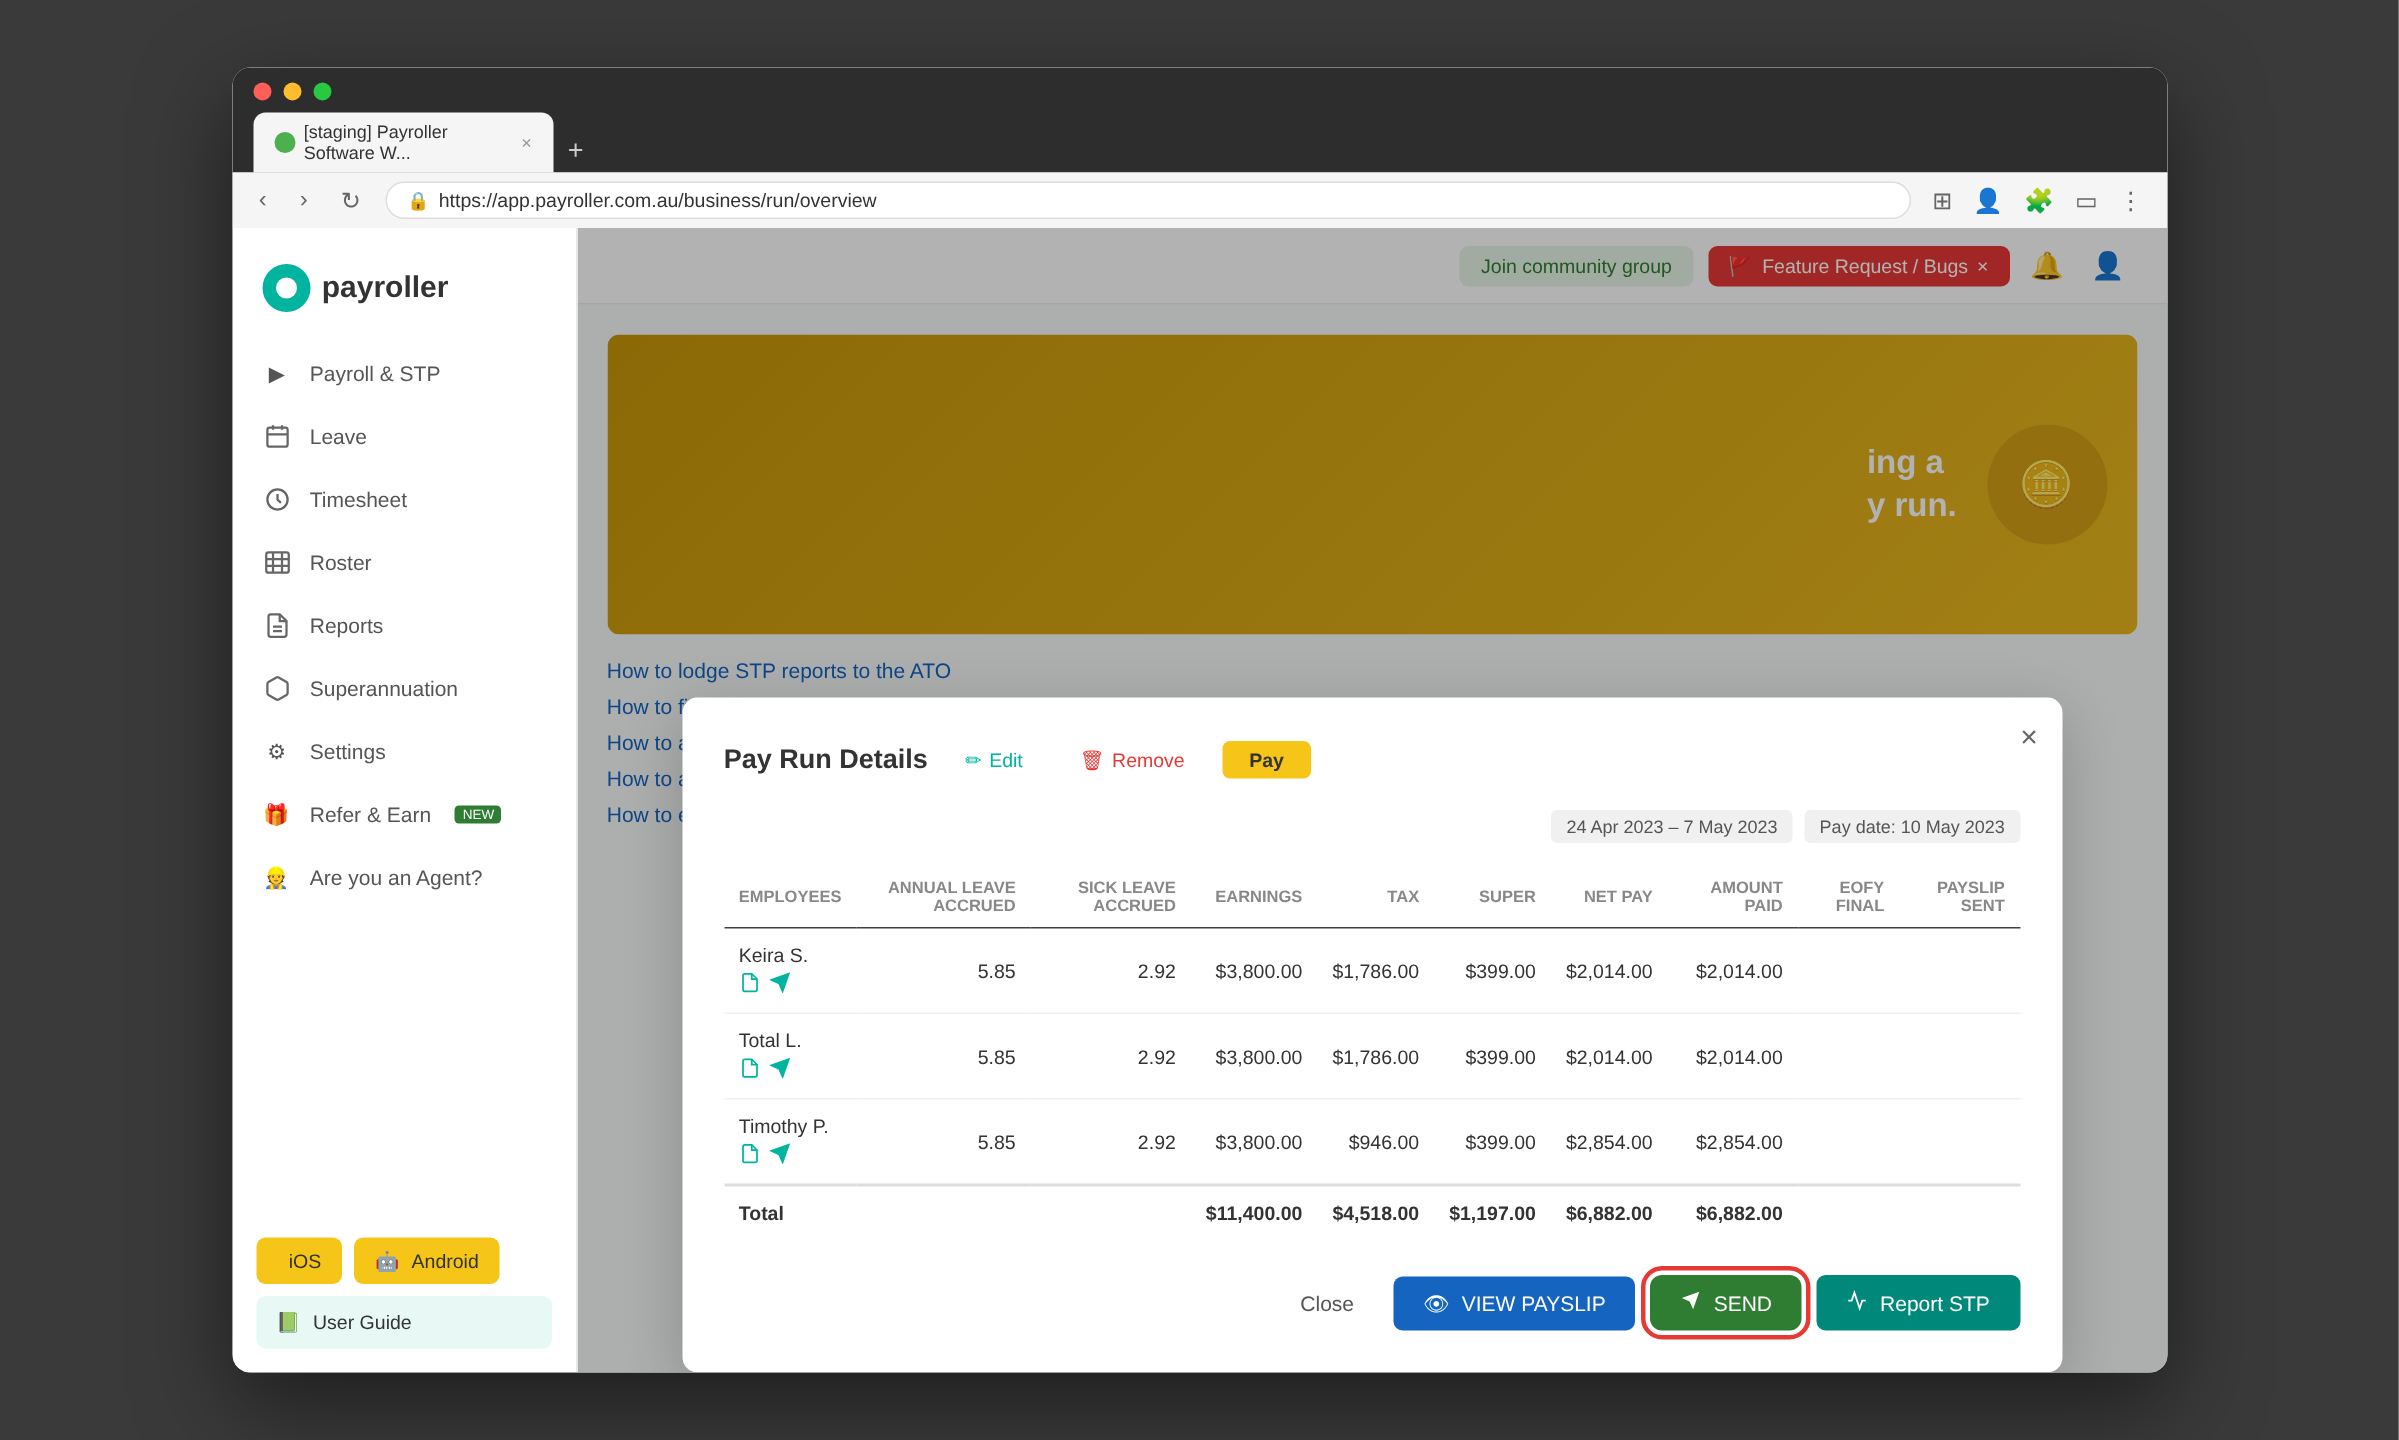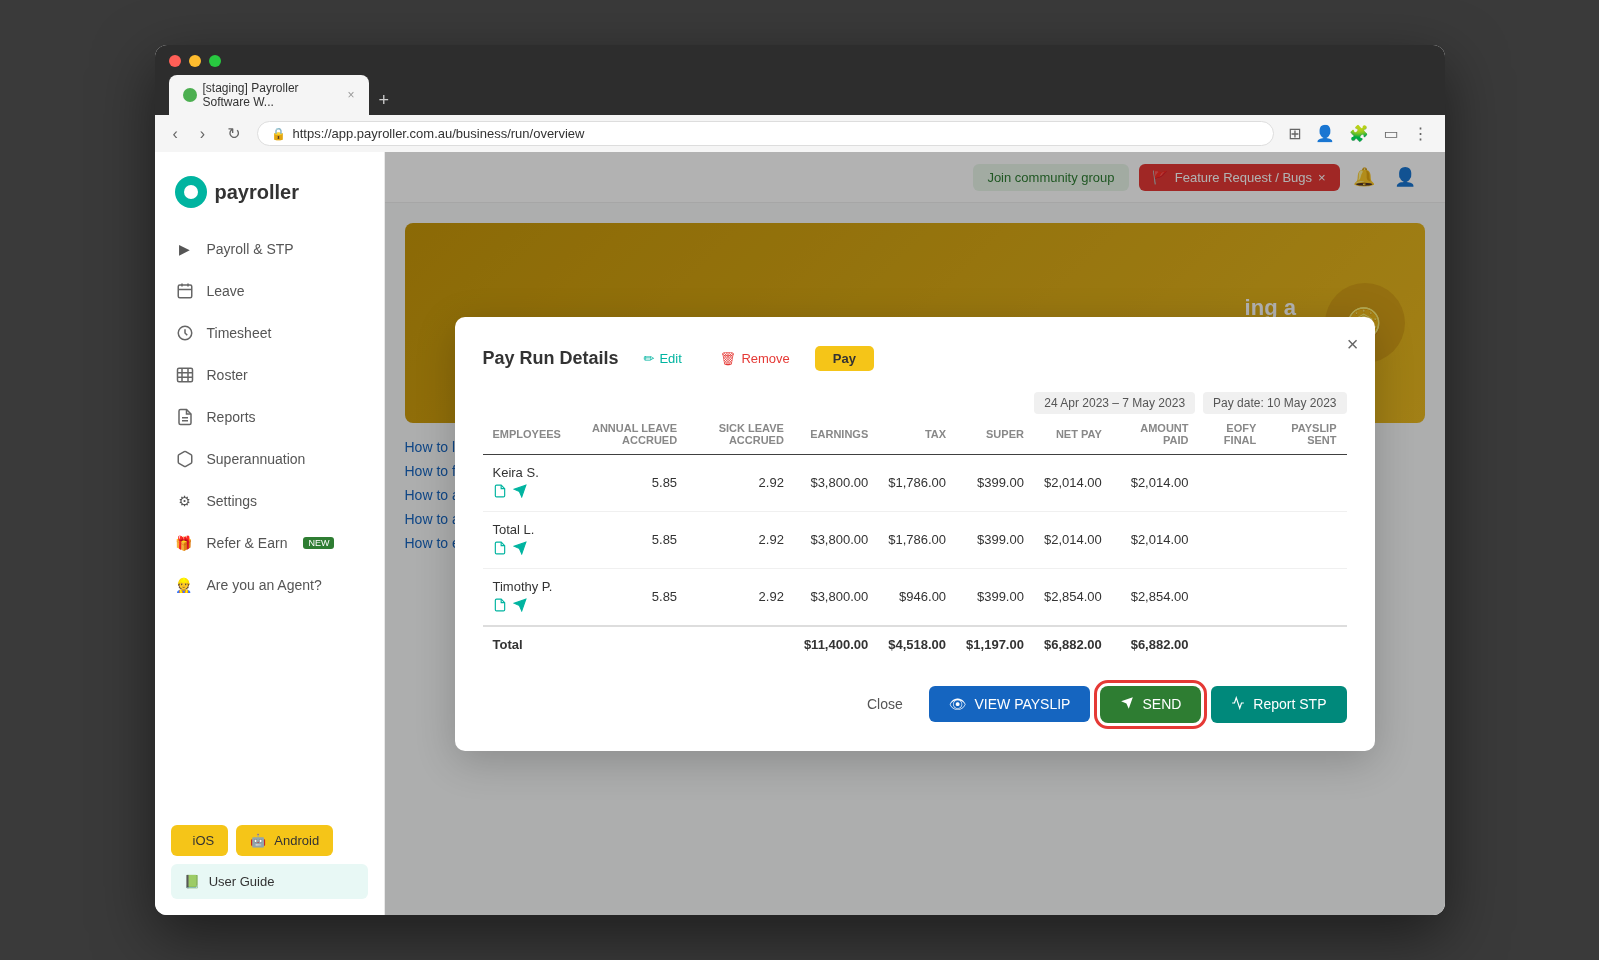--- a/index.html
+++ b/index.html
@@ -36,30 +36,30 @@
     .app-btn { display: flex; align-items: center; gap: 8px; padding: 8px 14px; border-radius: 6px; font-size: 13px; font-weight: 500; cursor: pointer; border: none; }
     .ios-btn { background: #f5c518; color: #333; }
     .android-btn { background: #f5c518; color: #333; }
     .user-guide { display: flex; align-items: center; gap: 8px; padding: 10px 14px; background: #e8f8f5; border-radius: 6px; font-size: 13px; color: #333; cursor: pointer; }
     .main-content { flex: 1; background: #f8f9fa; overflow: auto; position: relative; }
     .top-bar { background: white; padding: 10px 24px; display: flex; align-items: center; justify-content: flex-end; gap: 10px; border-bottom: 1px solid #eee; }
     .join-btn { background: #e8f5e9; color: #2e7d32; border: none; padding: 6px 14px; border-radius: 6px; font-size: 13px; cursor: pointer; }
     .feature-btn { background: #e53935; color: white; border: none; padding: 6px 14px; border-radius: 6px; font-size: 13px; cursor: pointer; display: flex; align-items: center; gap: 6px; }
     .icon-btn { background: none; border: none; cursor: pointer; color: #666; font-size: 18px; padding: 4px; }
     
-    .overlay { position: absolute; inset: 0; background: rgba(0,0,0,0.3); display: flex; align-items: center; justify-content: center; z-index: 10; }
+    .overlay { position: absolute; inset: 0; background: rgba(0,0,0,0.3); display: flex; align-items: flex-end; justify-content: center; z-index: 10; }
     .modal { background: white; border-radius: 10px; width: 920px; padding: 28px; position: relative; box-shadow: 0 10px 40px rgba(0,0,0,0.2); }
     .modal-header { display: flex; align-items: center; gap: 12px; margin-bottom: 20px; }
     .modal-title { font-size: 18px; font-weight: 600; color: #333; }
     .modal-action-btn { display: flex; align-items: center; gap: 5px; padding: 5px 12px; border-radius: 5px; font-size: 13px; cursor: pointer; border: 1px solid transparent; }
     .edit-btn { color: #00b4a0; background: none; border-color: transparent; }
     .remove-btn { color: #e53935; background: none; border-color: transparent; }
     .pay-btn { background: #f5c518; color: #333; border: none; padding: 5px 18px; border-radius: 5px; font-size: 13px; font-weight: 600; cursor: pointer; }
     .close-btn { position: absolute; top: 16px; right: 16px; background: none; border: none; font-size: 20px; cursor: pointer; color: #666; }
-    .date-range { display: flex; gap: 8px; justify-content: flex-end; margin-bottom: 0; }
+    .date-range { display: flex; gap: 8px; justify-content: flex-end; margin-bottom: 16px; }
     .date-badge { background: #f0f0f0; border-radius: 4px; padding: 4px 10px; font-size: 12px; color: #555; font-weight: 500; }
     .pay-date-badge { background: #f0f0f0; border-radius: 4px; padding: 4px 10px; font-size: 12px; color: #555; font-weight: 500; }
     .table { width: 100%; border-collapse: collapse; }
     .table th { font-size: 11px; color: #888; font-weight: 600; text-transform: uppercase; padding: 8px 10px; text-align: right; border-bottom: 1px solid #404040; }
     .table th:first-child { text-align: left; }
     .table td { padding: 10px 10px; font-size: 13px; color: #333; text-align: right; border-bottom: 1px solid #f0f0f0; }
     .table td:first-child { text-align: left; }
     .table .total-row td { font-weight: 600; border-top: 2px solid #ddd; border-bottom: none; }
     .employee-name { font-weight: 500; }
     .employee-icons { display: flex; gap: 6px; margin-top: 4px; }

